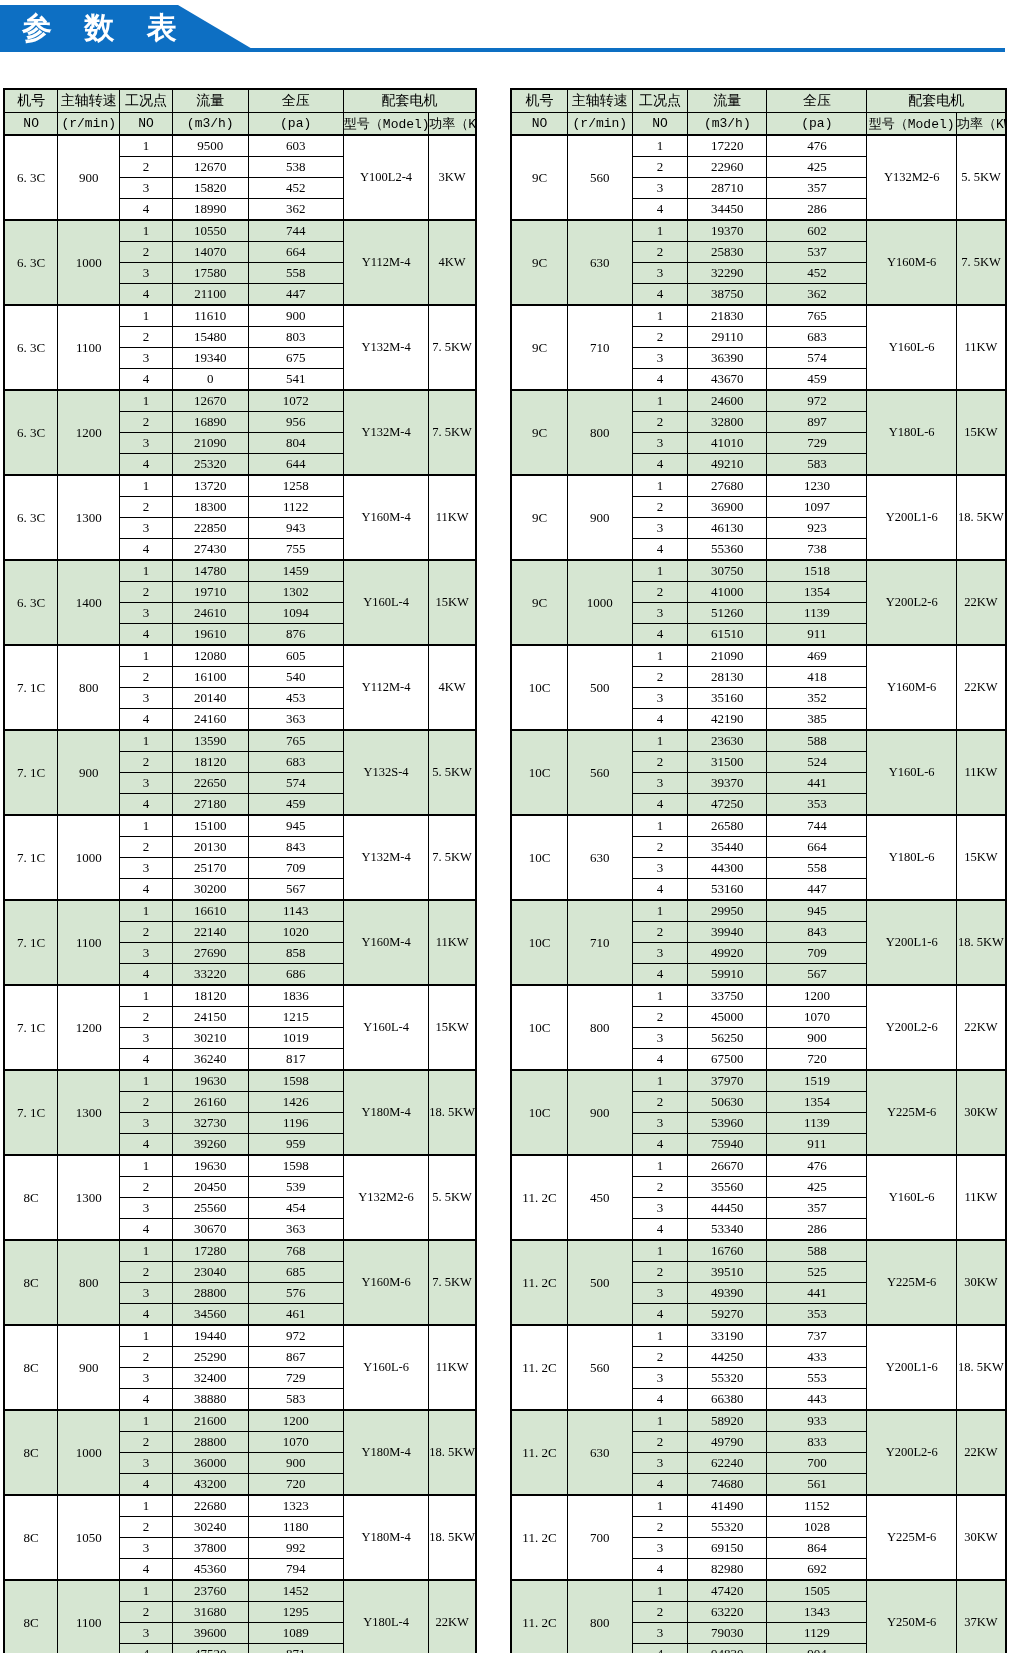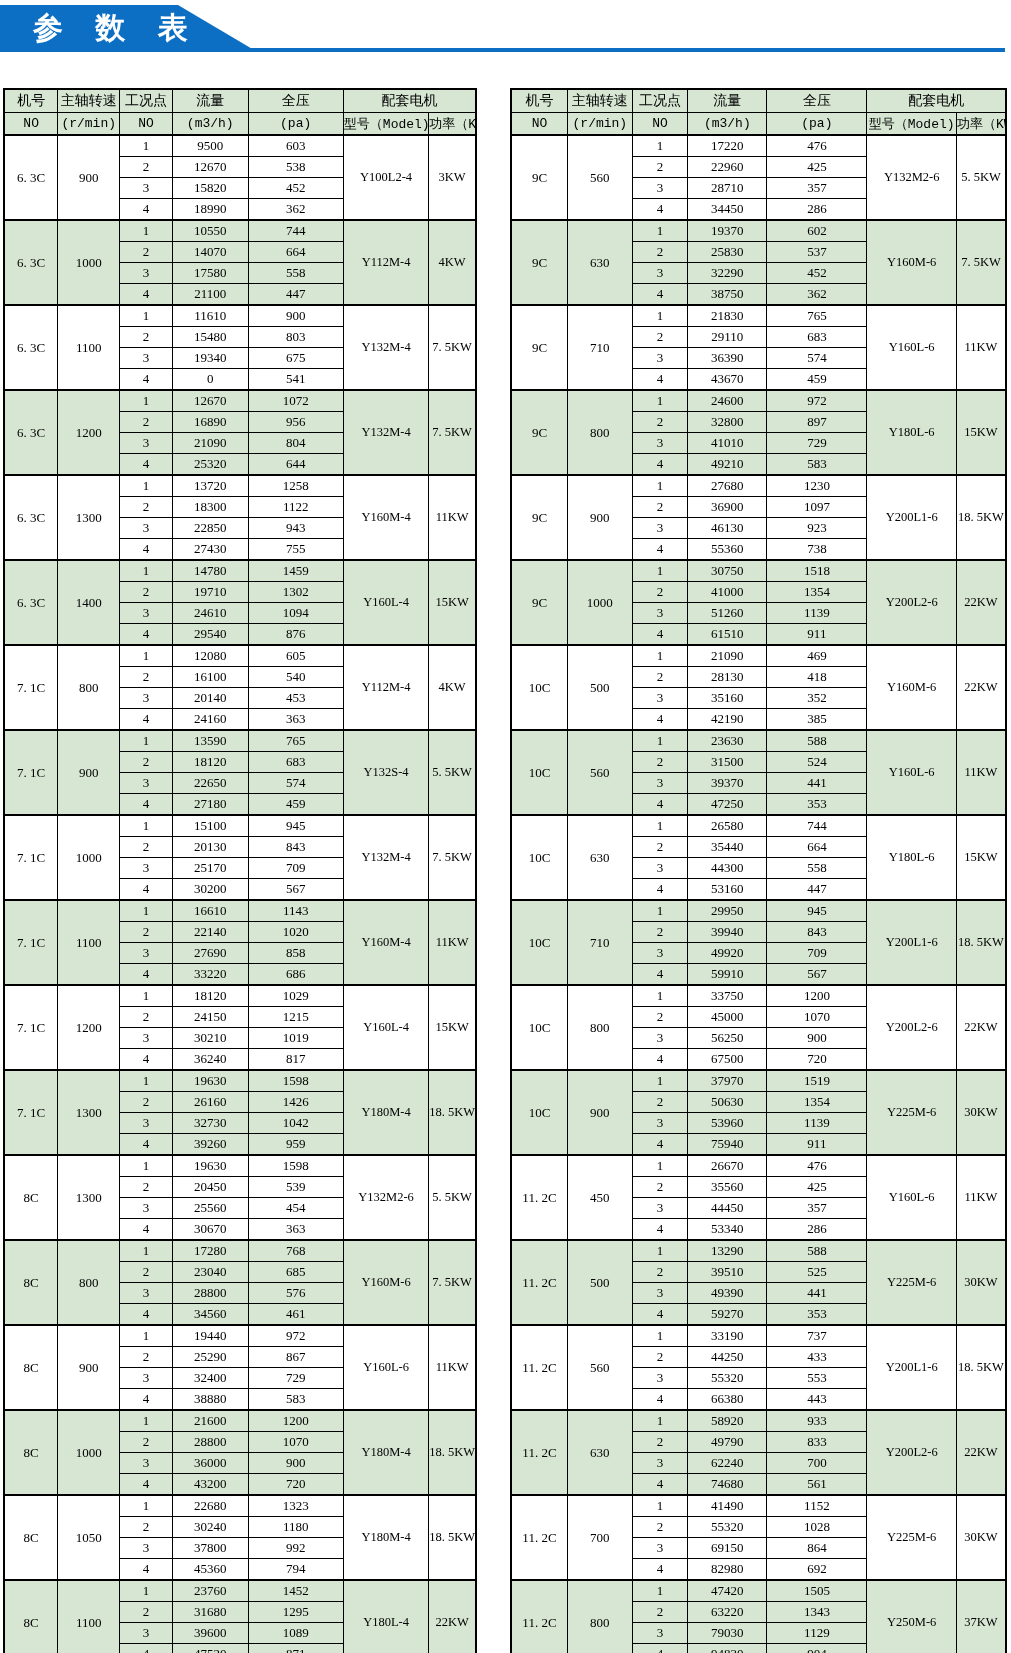--- a/index.html
+++ b/index.html
@@ -3,21 +3,21 @@
 <meta charset="utf-8">
 <style>
   html,body { margin:0; padding:0; background:#ffffff; }
   body { width:1011px; font-family:"Liberation Sans", sans-serif; }
 
   
   .banner { position:relative; height:56px; }
   .banner-underline { position:absolute; left:0; top:48px; width:1005px; height:4px; }
   .banner-shape { position:absolute; left:0; top:5px; width:260px; height:45px;
                   clip-path:polygon(0 0, 178px 0, 254px 45px, 0 45px); }
-  .banner-title { position:absolute; left:33px; top:8px; color:#ffffff;
+  .banner-title { position:absolute; left:22px; top:8px; color:#ffffff;
                   font-size:30px; font-weight:bold; letter-spacing:12px; white-space:nowrap; }
 
   
   .tables-wrap { display:flex; gap:33px; padding:0 3px; margin-top:32px; }
   table { border-collapse:collapse; table-layout:fixed; border:2px solid #000; }
   .tbl-left  { width:474px; }
   .tbl-right { width:497px; }
   th, td { border:1px solid #000; text-align:center; vertical-align:middle;
            padding:0; white-space:nowrap; overflow:hidden; }
   thead th { font-weight:normal; font-size:14px; height:22px;
@@ -204,21 +204,21 @@
           <td class="flow-cell">19710</td>
           <td class="pressure-cell">1302</td>
         </tr>
         <tr class="grp-green">
           <td class="point-no-cell">3</td>
           <td class="flow-cell">24610</td>
           <td class="pressure-cell">1094</td>
         </tr>
         <tr class="grp-green">
           <td class="point-no-cell">4</td>
-          <td class="flow-cell">29540</td>
+          <td class="flow-cell">19610</td>
           <td class="pressure-cell">876</td>
         </tr>
         <tr class="grp-start">
           <td class="machine-no-cell" rowspan="4">7. 1C</td>
           <td class="speed-cell" rowspan="4">800</td>
           <td class="point-no-cell">1</td>
           <td class="flow-cell">12080</td>
           <td class="pressure-cell">605</td>
           <td class="motor-model-cell" rowspan="4">Y112M-4</td>
           <td class="power-cell" rowspan="4">4KW</td>
@@ -308,21 +308,21 @@
         <tr class="grp-green">
           <td class="point-no-cell">4</td>
           <td class="flow-cell">33220</td>
           <td class="pressure-cell">686</td>
         </tr>
         <tr class="grp-start">
           <td class="machine-no-cell" rowspan="4">7. 1C</td>
           <td class="speed-cell" rowspan="4">1200</td>
           <td class="point-no-cell">1</td>
           <td class="flow-cell">18120</td>
-          <td class="pressure-cell">1029</td>
+          <td class="pressure-cell">1836</td>
           <td class="motor-model-cell" rowspan="4">Y160L-4</td>
           <td class="power-cell" rowspan="4">15KW</td>
         </tr>
         <tr>
           <td class="point-no-cell">2</td>
           <td class="flow-cell">24150</td>
           <td class="pressure-cell">1215</td>
         </tr>
         <tr>
           <td class="point-no-cell">3</td>
@@ -344,21 +344,21 @@
           <td class="power-cell" rowspan="4">18. 5KW</td>
         </tr>
         <tr class="grp-green">
           <td class="point-no-cell">2</td>
           <td class="flow-cell">26160</td>
           <td class="pressure-cell">1426</td>
         </tr>
         <tr class="grp-green">
           <td class="point-no-cell">3</td>
           <td class="flow-cell">32730</td>
-          <td class="pressure-cell">1042</td>
+          <td class="pressure-cell">1196</td>
         </tr>
         <tr class="grp-green">
           <td class="point-no-cell">4</td>
           <td class="flow-cell">39260</td>
           <td class="pressure-cell">959</td>
         </tr>
         <tr class="grp-start">
           <td class="machine-no-cell" rowspan="4">8C</td>
           <td class="speed-cell" rowspan="4">1300</td>
           <td class="point-no-cell">1</td>
@@ -844,21 +844,21 @@
         </tr>
         <tr>
           <td class="point-no-cell">4</td>
           <td class="flow-cell">53340</td>
           <td class="pressure-cell">286</td>
         </tr>
         <tr class="grp-start grp-green">
           <td class="machine-no-cell" rowspan="4">11. 2C</td>
           <td class="speed-cell" rowspan="4">500</td>
           <td class="point-no-cell">1</td>
-          <td class="flow-cell">13290</td>
+          <td class="flow-cell">16760</td>
           <td class="pressure-cell">588</td>
           <td class="motor-model-cell" rowspan="4">Y225M-6</td>
           <td class="power-cell" rowspan="4">30KW</td>
         </tr>
         <tr class="grp-green">
           <td class="point-no-cell">2</td>
           <td class="flow-cell">39510</td>
           <td class="pressure-cell">525</td>
         </tr>
         <tr class="grp-green">

